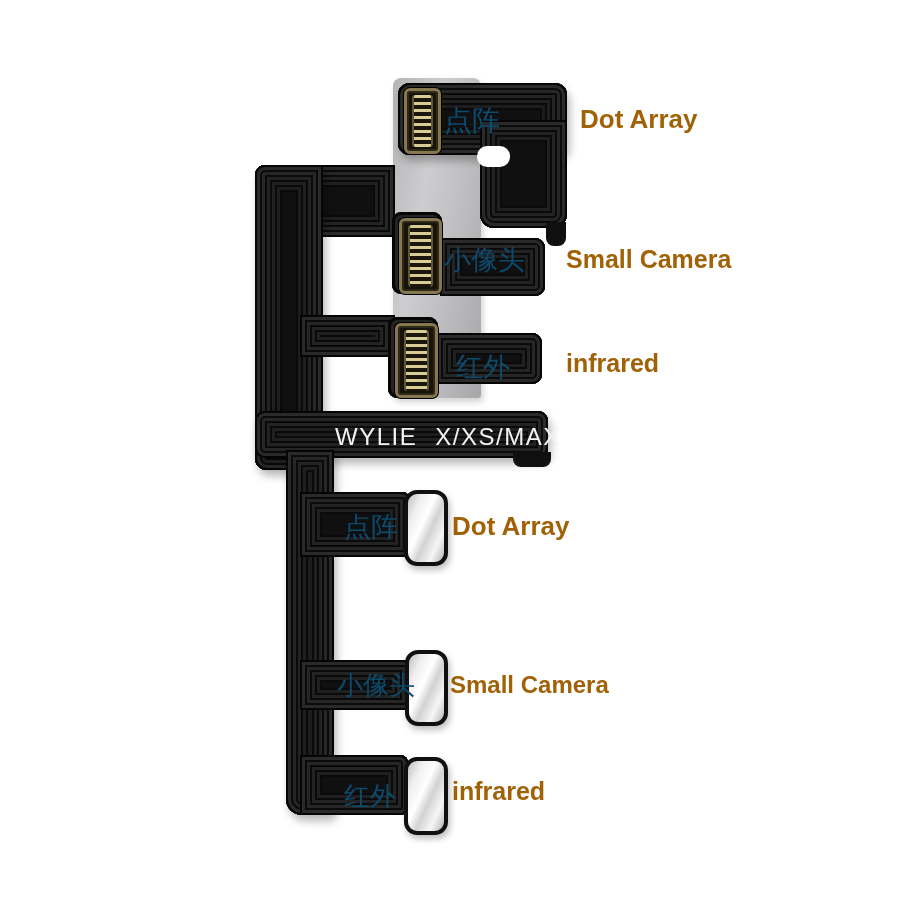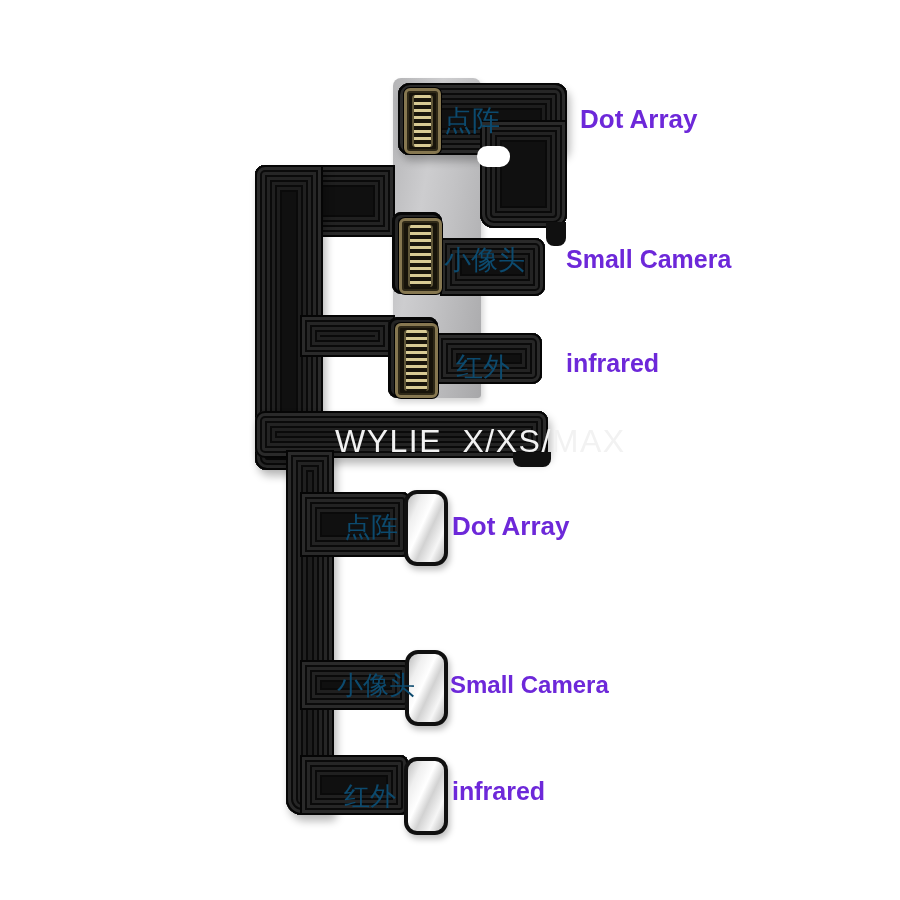--- a/index.html
+++ b/index.html
@@ -43,21 +43,21 @@
     position:absolute;left:15%;right:15%;top:6%;bottom:6%;
     background:repeating-linear-gradient(180deg,#d9cb94 0px,#d9cb94 3px,#1a160c 3px,#1a160c 7px);
     border-left:2px solid #5f5638;border-right:2px solid #5f5638;border-radius:3px;
   }
   .silver-conn{
     background:linear-gradient(115deg,#bdbdbd 0%,#efefef 22%,#ffffff 42%,#d2d2d2 58%,#f6f6f6 78%,#b3b3b3 100%);
     border:4px solid #101010;border-radius:13px;
     box-shadow:2px 4px 6px rgba(0,0,0,0.25);
   }
   .cn{color:#0c4a6e;font-weight:500;white-space:nowrap;z-index:6;}
-  .en{color:#6d28d9;font-weight:700;white-space:nowrap;z-index:6;}
+  .en{color:#a16207;font-weight:700;white-space:nowrap;z-index:6;}
   .model{color:#f2f2f2;font-weight:500;letter-spacing:1.5px;word-spacing:10px;white-space:nowrap;z-index:6;}
   .z1{z-index:1}.z2{z-index:2}.z3{z-index:3}.z4{z-index:4}
 </style>
 </head>
 <body>
 
 <div id="canvas">
 
   <div class="abs gray-strip z1" style="left:393px;top:78px;width:88px;height:320px;border-radius:8px 8px 3px 3px;"></div>
 
@@ -92,21 +92,21 @@
 
   <div class="abs cn" style="left:444px;top:102px;font-size:28px;">点阵</div>
   <div class="abs en" style="left:580px;top:104px;font-size:26px;">Dot Array</div>
 
   <div class="abs cn" style="left:444px;top:242px;font-size:27px;">小像头</div>
   <div class="abs en" style="left:566px;top:245px;font-size:25px;">Small Camera</div>
 
   <div class="abs cn" style="left:456px;top:349px;font-size:27px;">红外</div>
   <div class="abs en" style="left:566px;top:349px;font-size:25px;">infrared</div>
 
-  <div class="abs model" style="left:335px;top:423px;font-size:32px;">WYLIE X/XS/MAX</div>
+  <div class="abs model" style="left:335px;top:423px;font-size:24px;">WYLIE X/XS/MAX</div>
 
   <div class="abs coil z2" style="left:286px;top:450px;width:48px;height:365px;border-radius:0 0 6px 16px;"></div>
 
   <div class="abs coil-flat z2" style="left:300px;top:492px;width:110px;height:65px;background:#101010;border-radius:0 8px 8px 0;"></div>
   <div class="abs silver-conn z4" style="left:404px;top:490px;width:36px;height:68px;"></div>
 
   <div class="abs coil-flat z2" style="left:300px;top:660px;width:112px;height:50px;background:#101010;border-radius:0 8px 8px 0;"></div>
   <div class="abs silver-conn z4" style="left:405px;top:650px;width:35px;height:68px;"></div>
 
   <div class="abs coil-flat z2" style="left:300px;top:755px;width:108px;height:60px;background:#101010;border-radius:0 8px 8px 0;"></div>

